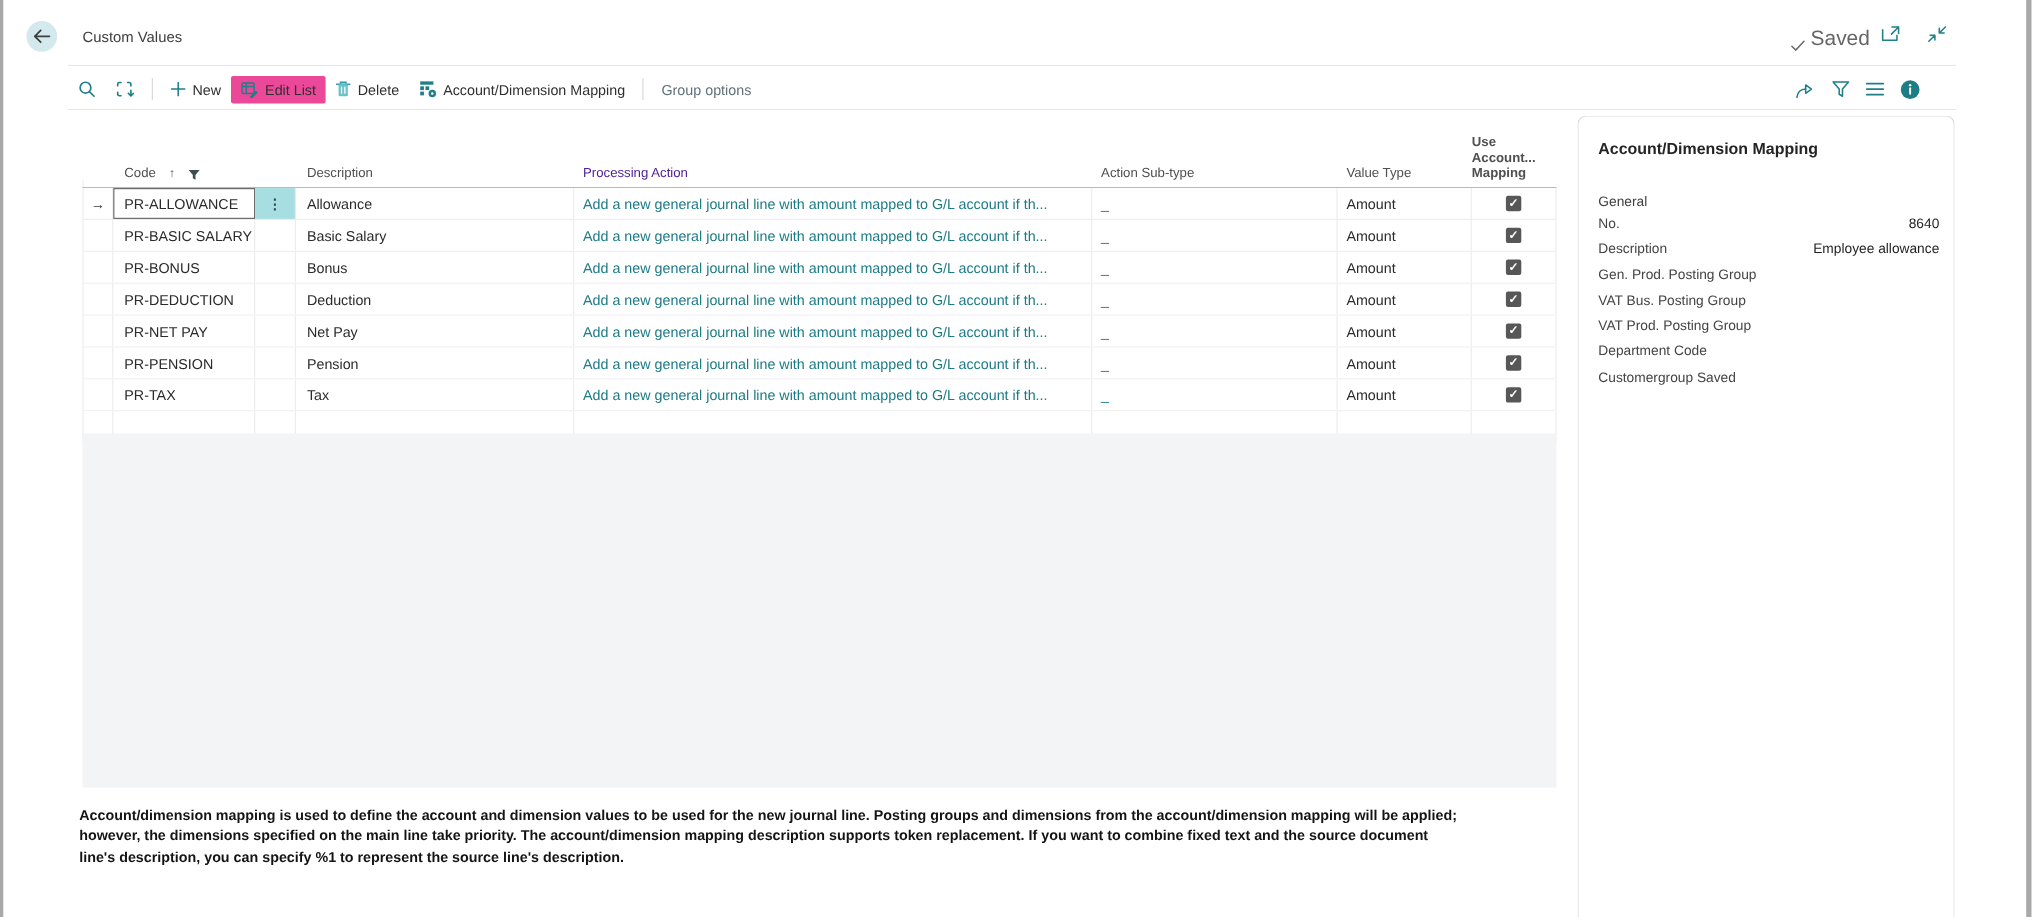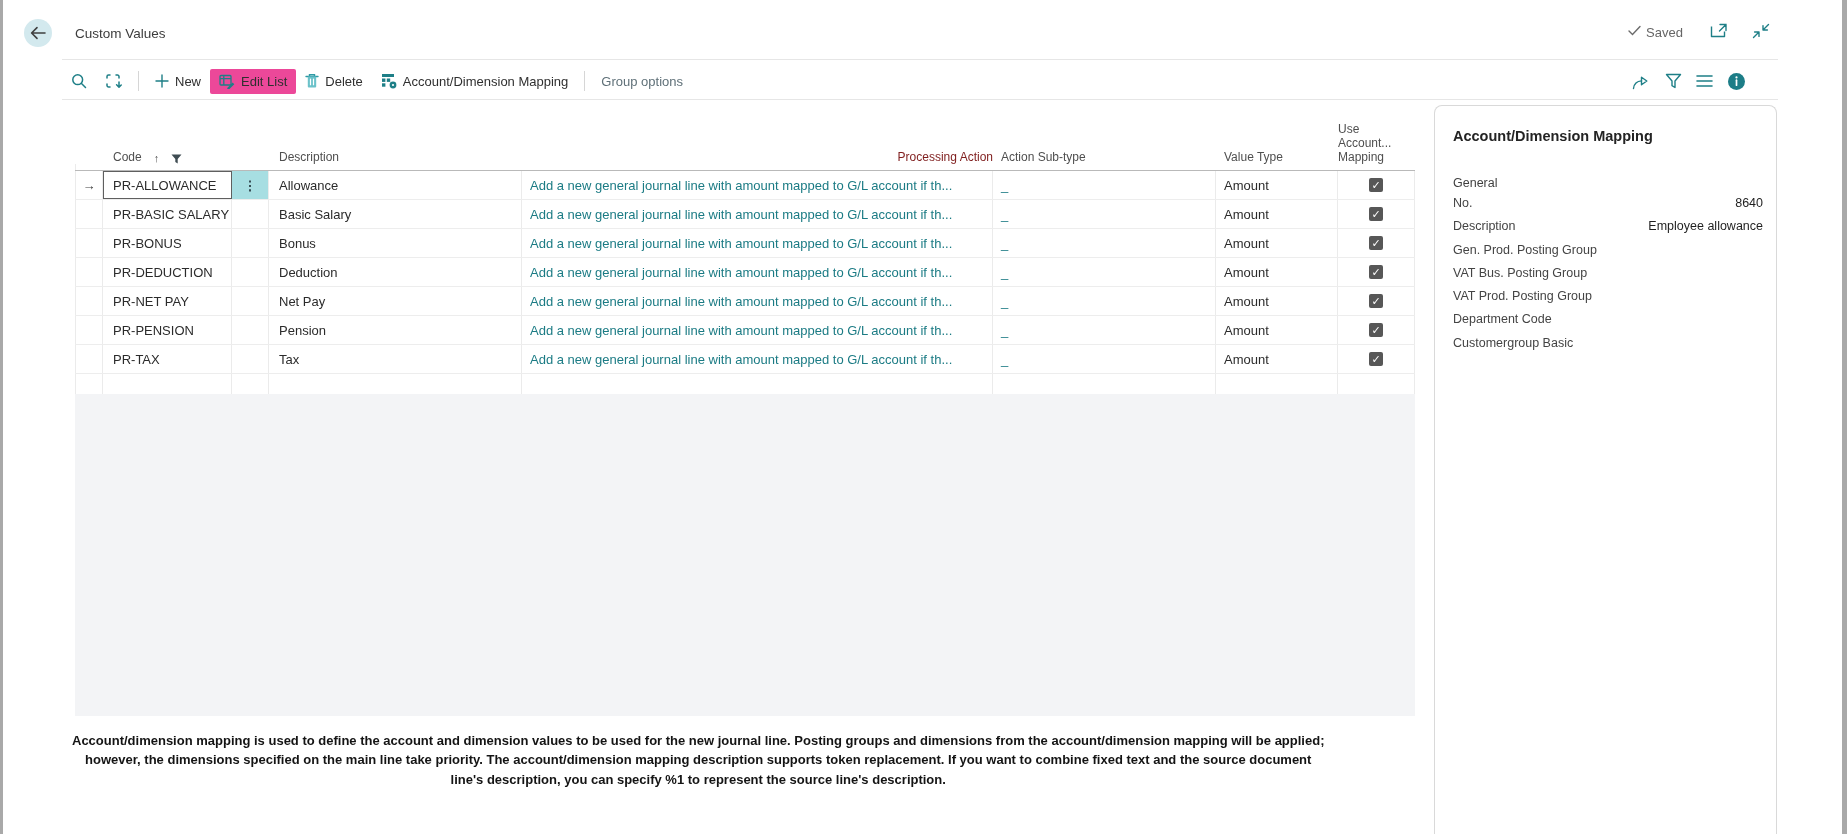--- a/index.html
+++ b/index.html
@@ -9,21 +9,21 @@
     -webkit-font-smoothing:antialiased;color:#323130;
   }
   .abs{position:absolute;}
   
   .edge-left{left:0;top:0;width:3px;height:834px;background:#a9a9a9;}
   .edge-right{right:0;top:0;width:5px;height:834px;background:#a9a9a9;}
   
   .back-btn{left:24px;top:19px;width:28px;height:28px;border-radius:50%;
     background:#d3e9ee;display:flex;align-items:center;justify-content:center;cursor:pointer;}
   .page-title{left:75px;top:26px;font-size:13.5px;color:#3d3d3d;}
-  .saved-wrap{left:1628px;top:25px;display:flex;align-items:flex-start;gap:5px;color:#666;font-size:13px;}
+  .saved-wrap{left:1628px;top:25px;display:flex;align-items:flex-end;gap:5px;color:#666;font-size:19px;}
   .icon-btn{display:flex;align-items:center;justify-content:center;cursor:pointer;}
   .divA{left:62px;top:59px;width:1716px;height:1px;background:#e6e6e6;}
   .divB{left:62px;top:99px;width:1716px;height:1px;background:#e6e6e6;}
   
   .cmdbar{left:62px;top:66px;height:30px;display:flex;align-items:center;font-size:13px;color:#2f2f2f;}
   .cmd{display:flex;align-items:center;gap:6px;padding:5px 9px;cursor:pointer;white-space:nowrap;}
   .cmd.sel{background:#ec4899;border-radius:2px;}
   .vsep{width:1px;height:20px;background:#d6d6d6;margin:0 7px;}
   .more{color:#5f7078;}
   .cmd-right{left:1632px;top:66px;height:30px;display:flex;align-items:center;gap:14px;}
@@ -36,30 +36,30 @@
   .row{display:flex;height:28px;border-bottom:1px solid #ededed;font-size:13px;color:#2b2b2b;background:#fff;}
   .cell{box-sizing:border-box;border-right:1px solid #ebebeb;display:flex;align-items:center;
         padding-left:10px;overflow:hidden;white-space:nowrap;}
   .c-sel{width:28px;border-left:1px solid #ebebeb;padding-left:0;justify-content:center;color:#3c3c3c;}
   .c-code{width:129px;}
   .c-dots{width:37px;padding-left:0;justify-content:center;}
   .c-desc{width:253px;}
   .c-proc{width:471px;padding-left:8px;color:#1b7b84;cursor:pointer;}
   .c-sub{width:223px;padding-left:8px;color:#1b7b84;}
   .c-vtype{width:122px;padding-left:8px;}
-  .c-chk{width:77px;padding-left:0;justify-content:center;}
+  .c-chk{width:77px;padding-left:0;justify-content:center;font-weight:bold;}
   .row.first .c-code{outline:1px solid #5f5f5f;outline-offset:-1px;}
   .row.first .c-dots{background:#a7dee2;color:#31454c;font-weight:bold;}
   .checkbox{width:14px;height:14px;background:#575757;border-radius:2px;color:#fff;
     font-size:11px;line-height:14px;text-align:center;cursor:pointer;}
   .dots-glyph{font-size:13px;letter-spacing:0;}
   
   .gray-area{left:75px;top:394px;width:1340px;height:322px;background:#f3f4f6;}
   
-  .footer{left:72px;top:731px;font-size:13px;font-weight:bold;color:#141414;line-height:19.3px;white-space:nowrap;text-align:center;}
+  .footer{left:72px;top:731px;font-size:13px;font-weight:bold;color:#141414;line-height:19.3px;white-space:nowrap;}
   
   .factbox{left:1434px;top:105px;width:343px;height:729px;background:#fff;
     border:1px solid #d9d9d9;border-bottom:none;border-radius:8px 8px 0 0;box-sizing:border-box;}
   .fb-title{margin:22px 22px 0 18px;font-size:14.5px;font-weight:bold;color:#242424;}
   .fb-section{margin:32px 22px 0 18px;font-size:12.5px;font-weight:normal;color:#3f3f3f;}
   .fb-fields{margin:6px 13px 0 18px;}
   .fb-row{display:flex;justify-content:space-between;align-items:baseline;height:23.3px;font-size:12.5px;}
   .fb-label{color:#444;}
   .fb-value{color:#1f1f1f;text-align:right;}
   svg{display:block;}
@@ -205,21 +205,21 @@
       <span>
         <svg width="11" height="10" viewBox="0 0 11 10">
             <path d="M.5.5h10L6.7 5v4.5l-2.4-1.4V5z" fill="#3f4c52"></path>
           </svg>
       </span>
     </div>
     <div class="hcell c-dots"></div>
     <div class="hcell c-desc">
         <span>Description</span>
       </div>
-    <div class="hcell c-proc" style="color:#7f1d1d;justify-content:flex-end;">
+    <div class="hcell c-proc" style="color:#4c1d95;">
         <span>Processing Action</span>
       </div>
     <div class="hcell c-sub" style="color:#4f4f4f;">
         <span>Action Sub-type</span>
       </div>
     <div class="hcell c-vtype">
         <span>Value Type</span>
       </div>
     <div class="hstack c-chk" style="width:77px;align-items:flex-start;">
       <span>Use</span>
@@ -387,17 +387,17 @@
       </div>
       <div class="fb-row">
         <span class="fb-label">VAT Prod. Posting Group</span>
         <span class="fb-value"></span>
       </div>
       <div class="fb-row">
         <span class="fb-label">Department Code</span>
         <span class="fb-value"></span>
       </div>
       <div class="fb-row">
-        <span class="fb-label">Customergroup Basic</span>
+        <span class="fb-label">Customergroup Saved</span>
         <span class="fb-value"></span>
       </div>
     </div>
 </div>
 
 </body></html>

